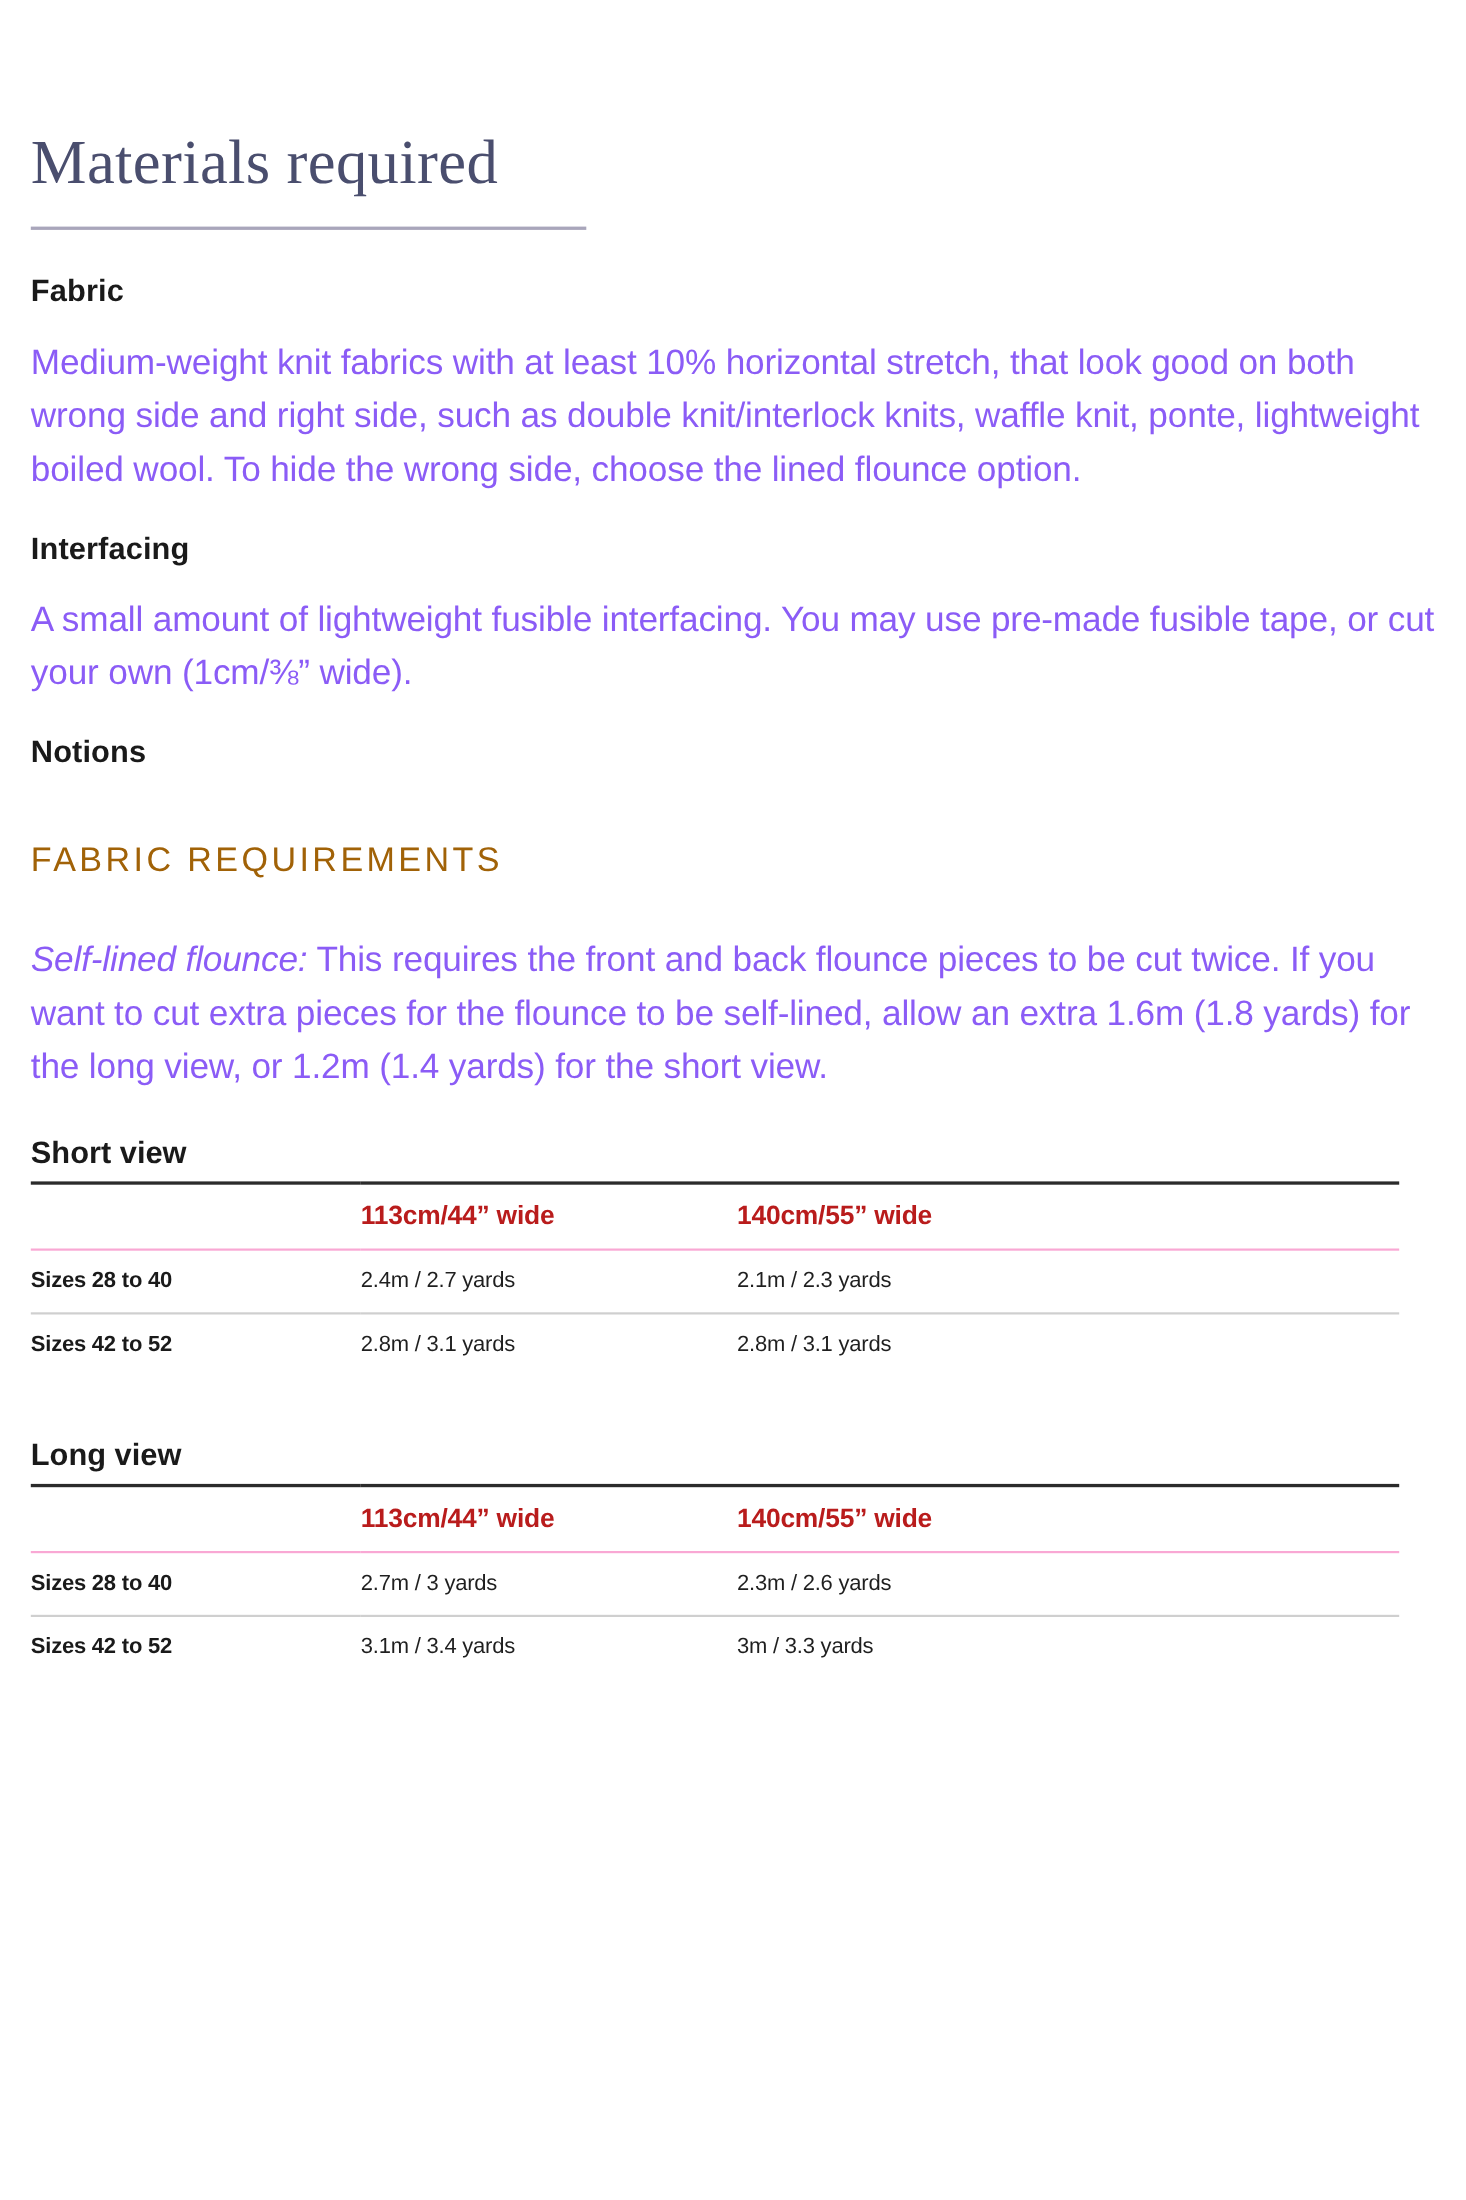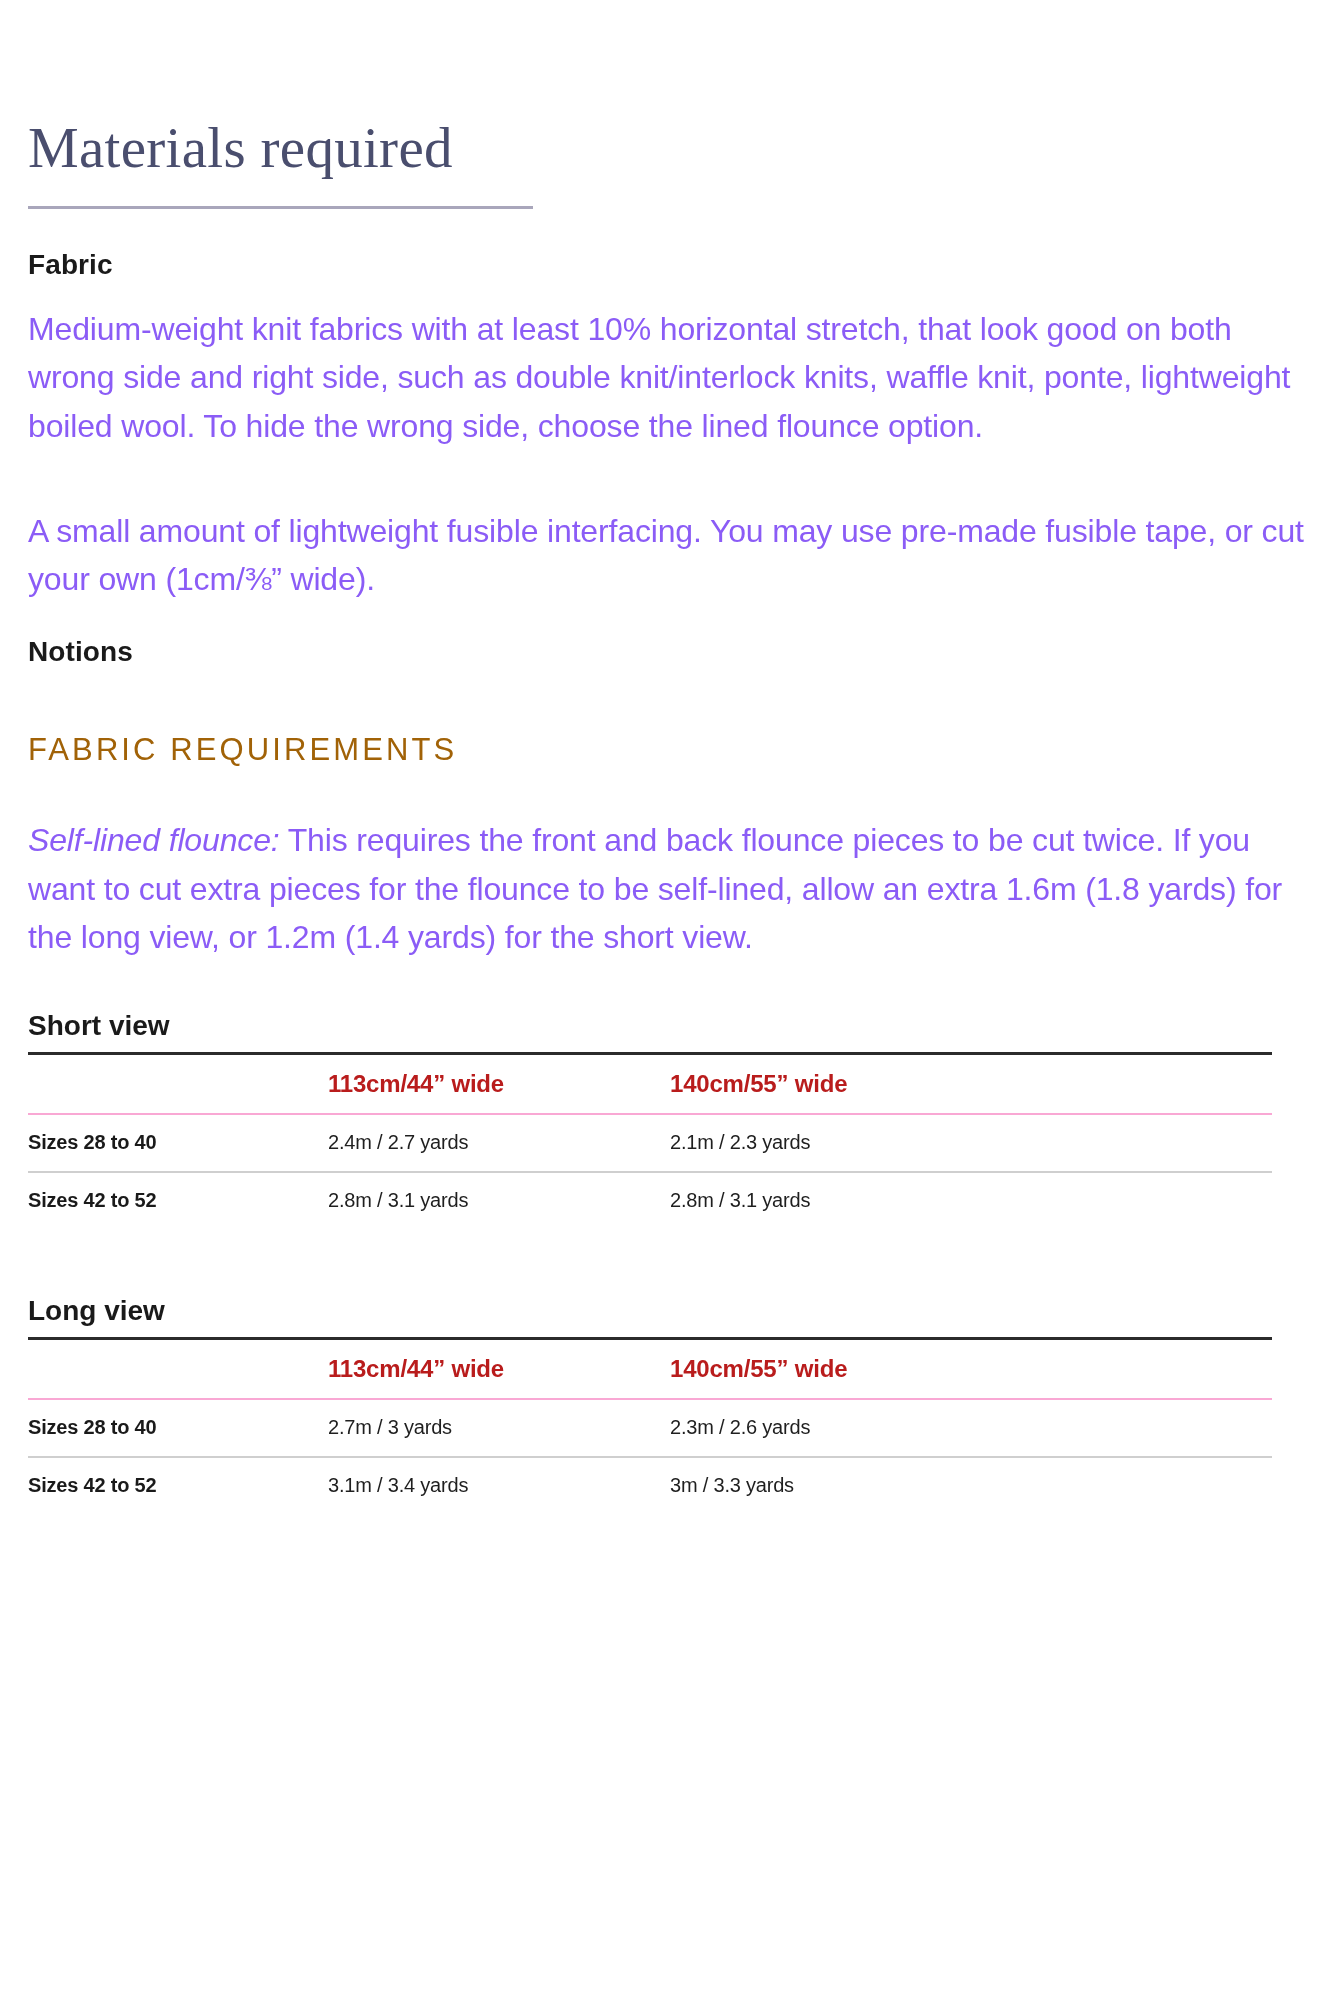--- a/index.html
+++ b/index.html
@@ -81,21 +81,21 @@
   .gap-m   { height: 32px; }
   .gap-l   { height: 40px; }
   .gap-xl  { height: 50px; }
 
   
   .table-title {
     font-family: "Liberation Sans", sans-serif;
     font-size: 28px;
     font-weight: 700;
     color: #1a1a1a;
-    margin: 16px 0 10px 0;
+    margin: 6px 0 10px 0;
   }
   table.fabric-table {
     border-collapse: collapse;
     width: 1244px;
     table-layout: fixed;
   }
   table.fabric-table th,
   table.fabric-table td {
     text-align: left;
     padding: 0;
@@ -138,20 +138,21 @@
   <div class="title-rule"></div>
 
   <div class="gap-l"></div>
 
   <h2 class="sub-head">Fabric</h2>
   <div class="gap-s"></div>
   <p class="body-text">Medium-weight knit fabrics with at least 10% horizontal stretch, that look good on both wrong side and right side, such as double knit/interlock knits, waffle knit, ponte, lightweight boiled wool. To hide the wrong side, choose the lined flounce option.</p>
 
   <div class="gap-m"></div>
 
+  <h2 class="sub-head">Interfacing</h2>
   <div class="gap-s"></div>
   <p class="body-text">A small amount of lightweight fusible interfacing. You may use pre-made fusible tape, or cut your own (1cm/⅜” wide).</p>
 
   <div class="gap-m"></div>
 
   <h2 class="sub-head">Notions</h2>
   <div class="gap-s"></div>
 
   <div class="gap-l"></div>
 

